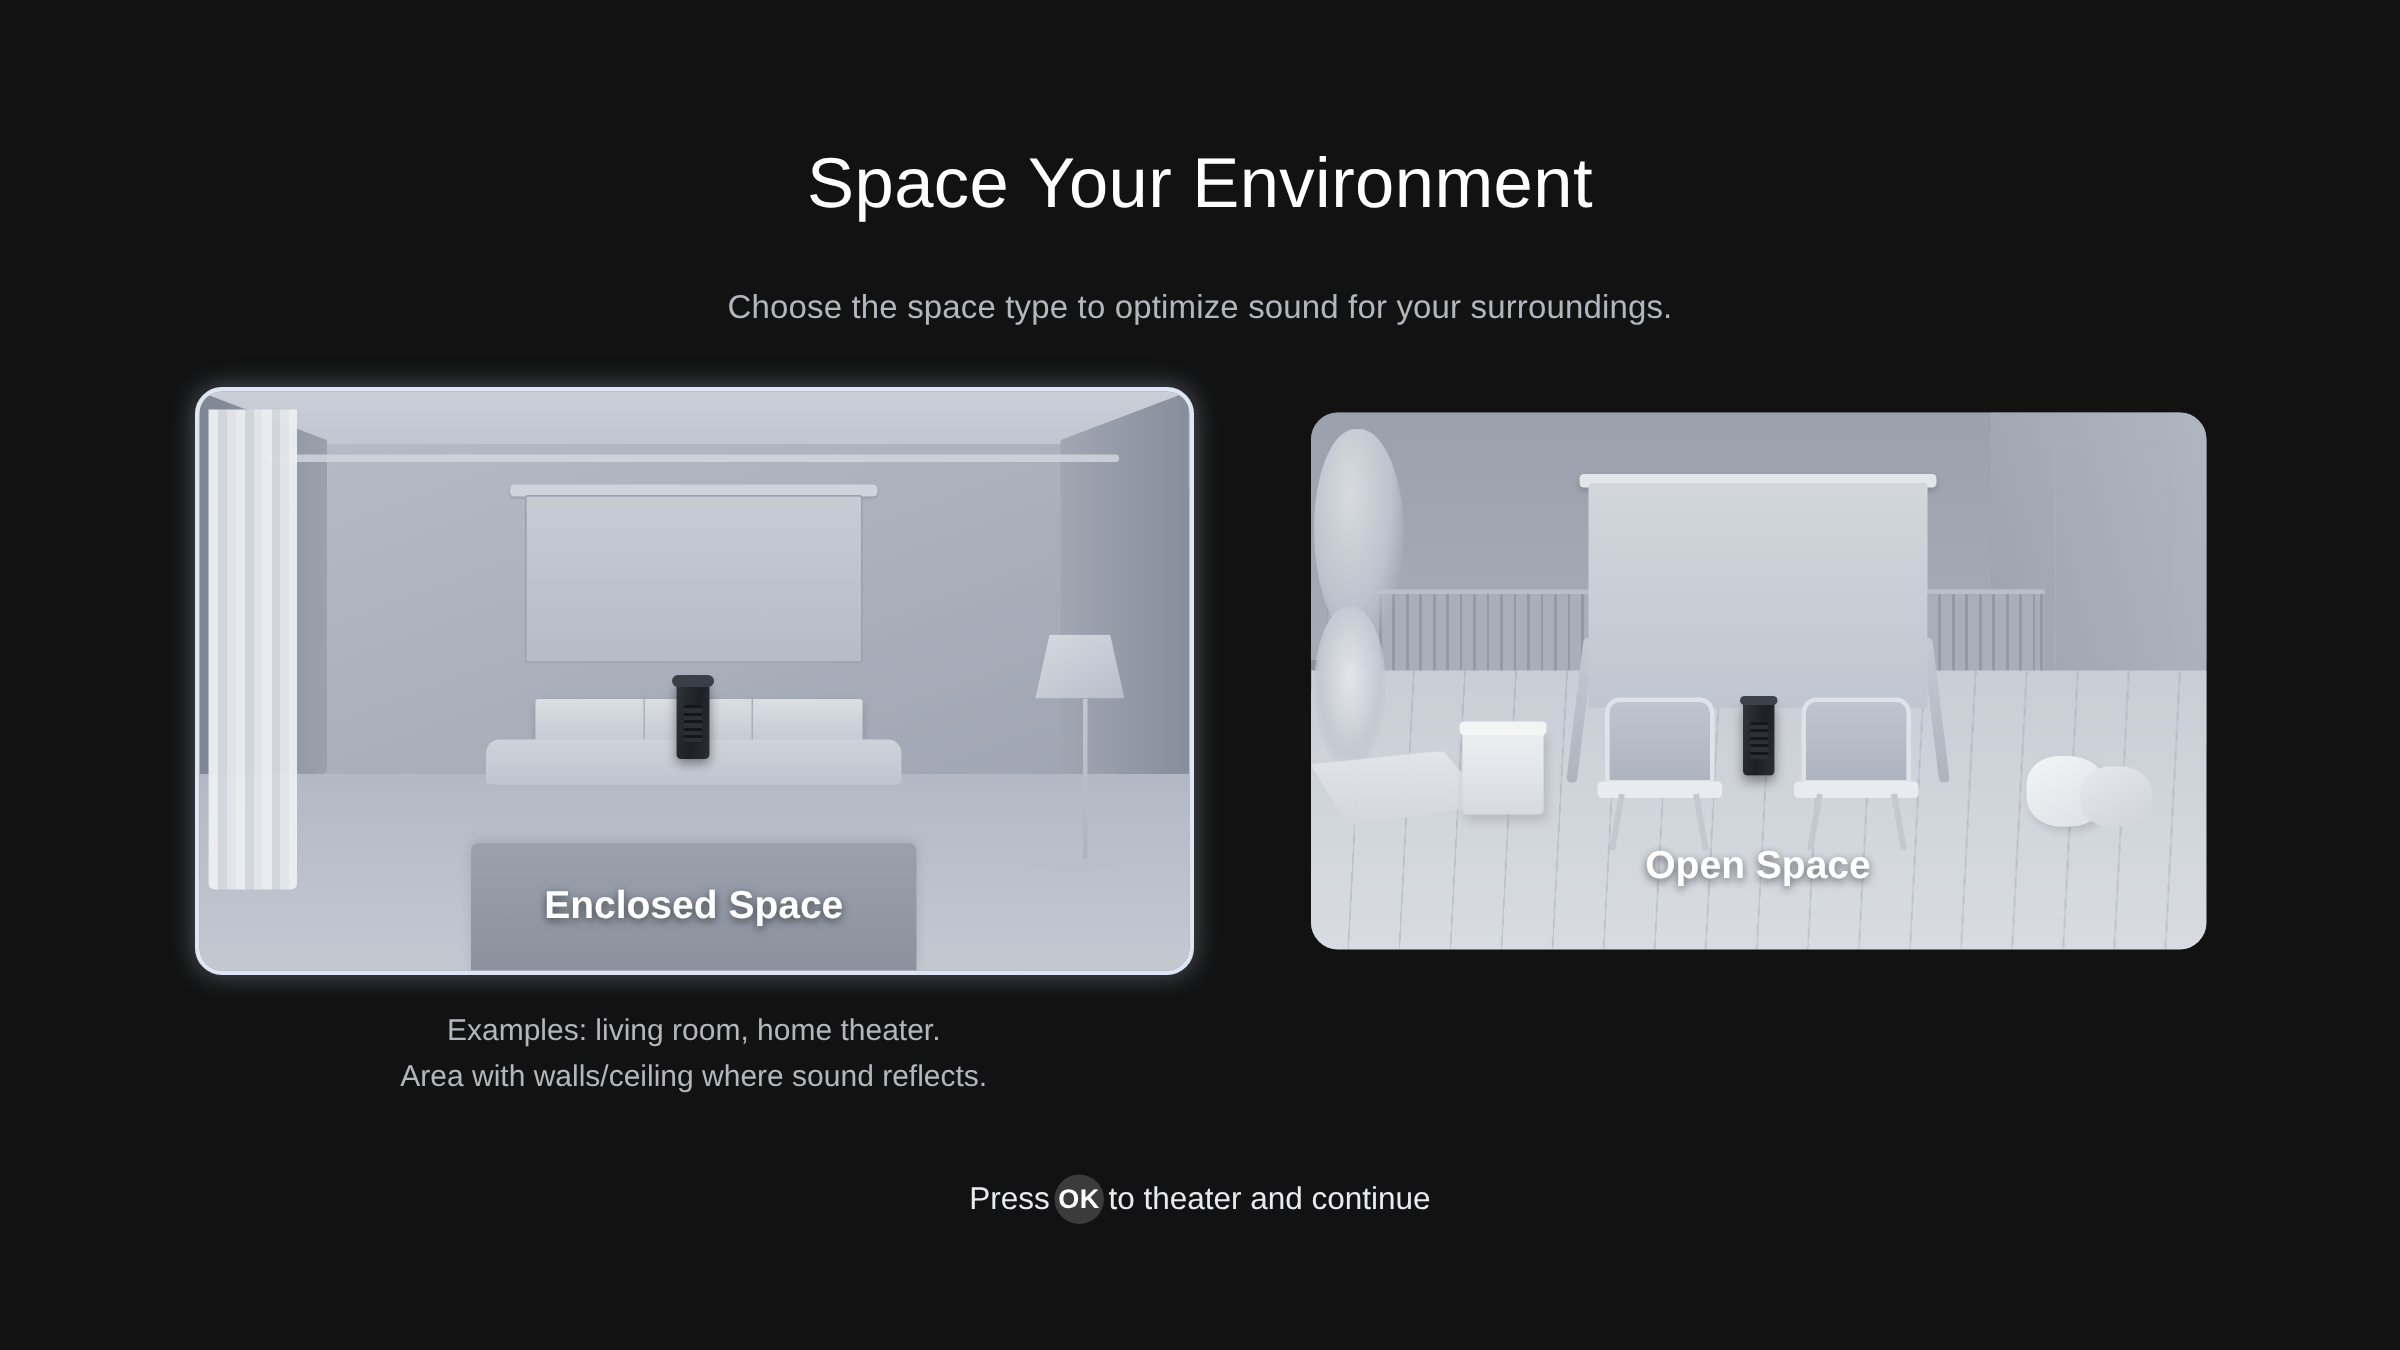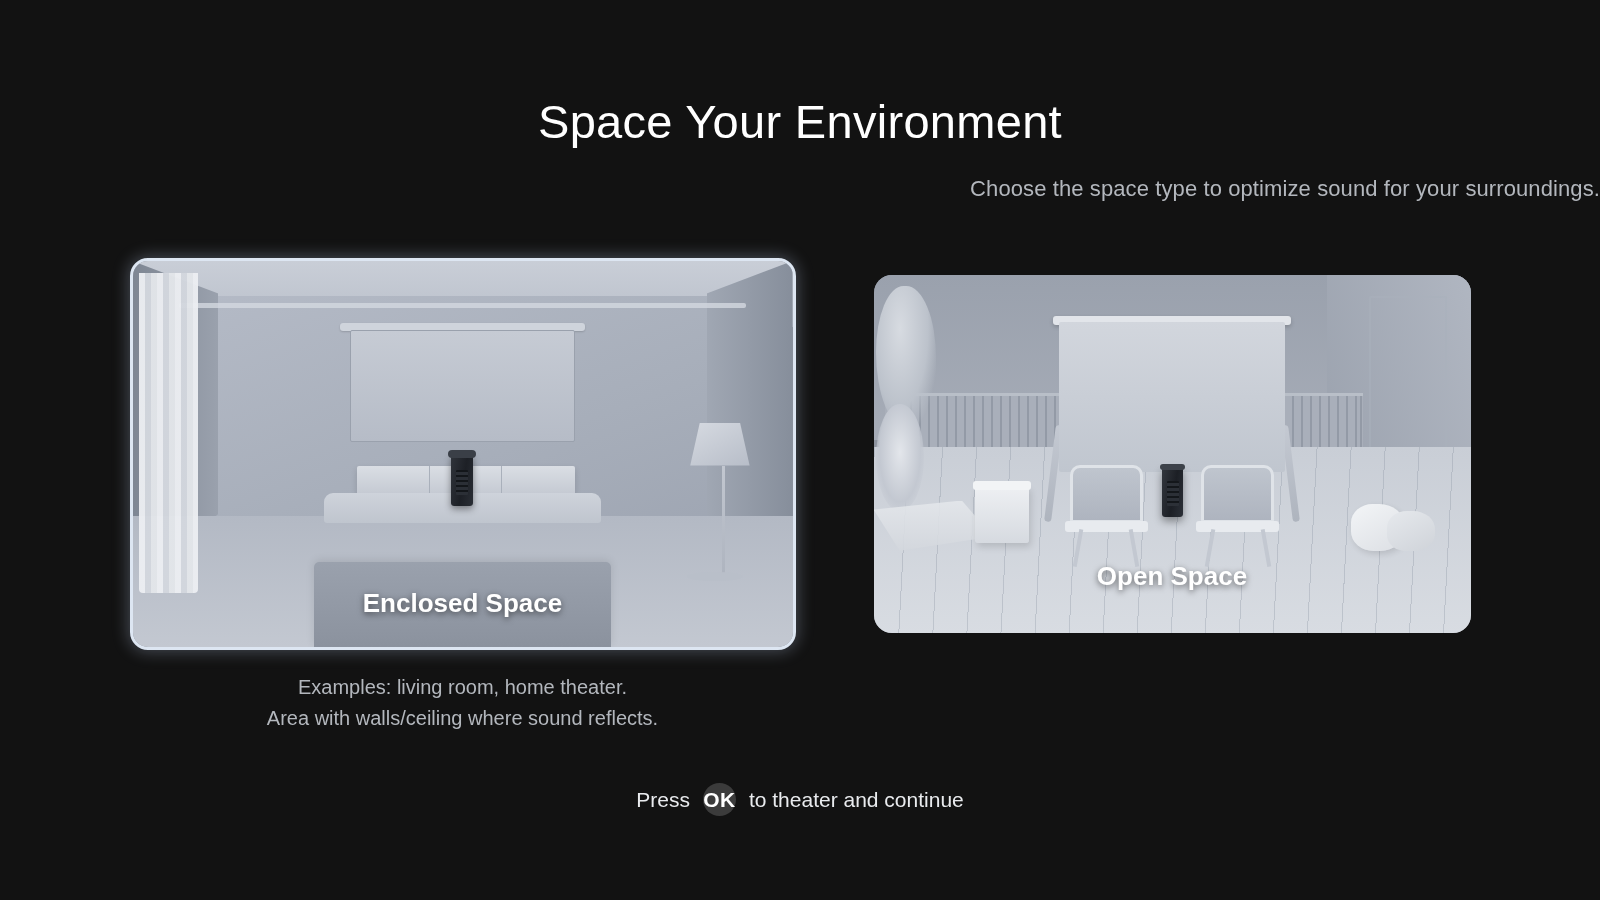--- a/index.html
+++ b/index.html
@@ -22,26 +22,25 @@
 
   .page-title {
     font-size:47px;
     font-weight:300;
     color:#ffffff;
     letter-spacing:0.3px;
     line-height:1.1;
   }
 
   .page-subtitle {
-    margin-top:28px;
+    margin-top:44px;
     font-size:22px;
     font-weight:400;
     color:#b3b7bd;
     letter-spacing:0.1px;
-    text-align:right;
   }
 
   
   .options {
     position:absolute;
     top:258px;
     left:0;
     width:1600px;
     display:flex;
     justify-content:center;
@@ -326,32 +325,32 @@
   }
   .option-desc.hidden { visibility:hidden; }
 
   
   .hint {
     position:absolute;
     top:783px; left:0; width:1600px;
     display:flex;
     justify-content:center;
     align-items:center;
-    gap:13px;
+    gap:3px;
     font-size:21px;
     color:#e9ebee;
   }
   .ok-badge {
     width:33px; height:33px;
     border-radius:50%;
     background:#3b3b3b;
     display:flex;
     align-items:center;
     justify-content:center;
-    font-size:21px;
+    font-size:18px;
     font-weight:bold;
     color:#ffffff;
     letter-spacing:.4px;
   }
 </style>
 </head>
 <body>
 
 <div class="screen">
 

